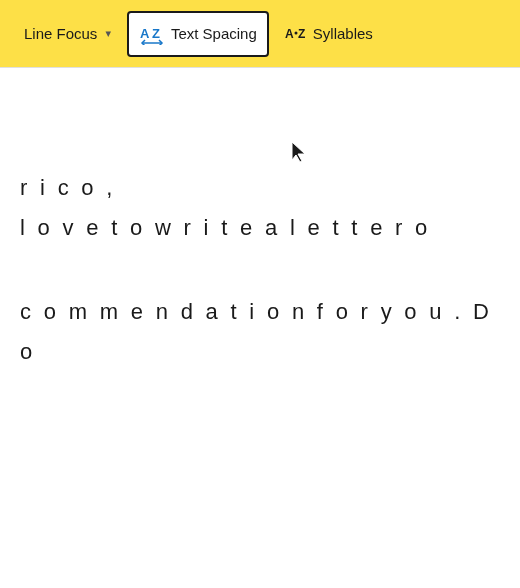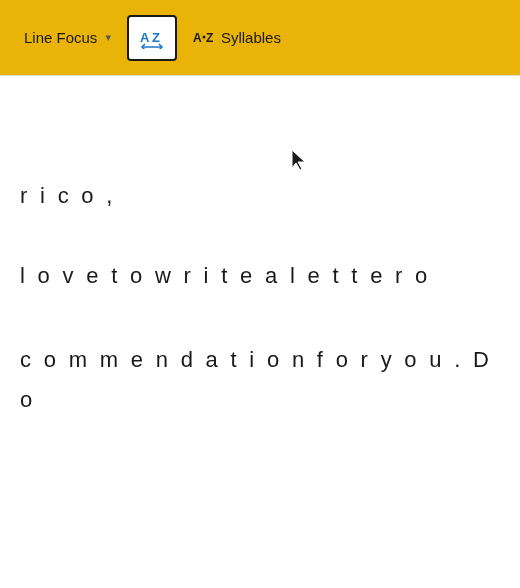--- a/index.html
+++ b/index.html
@@ -13,24 +13,24 @@
       height: 588px;
       background: #ffffff;
       font-family: 'Segoe UI', Arial, sans-serif;
       overflow: hidden;
     }
 
     
     .toolbar {
       display: flex;
       align-items: center;
-      height: 76px;
+      height: 68px;
       padding: 0 12px;
       border-bottom: 1px solid #e0e0e0;
-      background: #eab308;
+      background: #fde047;
       gap: 4px;
     }
 
     .toolbar-item {
       display: flex;
       align-items: center;
       gap: 6px;
       padding: 6px 10px;
       border-radius: 4px;
       cursor: pointer;
@@ -75,21 +75,20 @@
       padding: 0 20px;
       line-height: 1.8;
       font-family: 'Segoe UI', Arial, sans-serif;
     }
 
     .content-line-1 {
       margin-top: 60px;
     }
 
     .content-line-2 {
-      margin-top: 40px;
     }
 
     .content-line-3 {
       margin-top: 45px;
     }
 
     
     .cursor-overlay {
       position: absolute;
       top: 72px;
@@ -114,20 +113,21 @@
 
         <text x="1" y="15" font-size="13" font-weight="bold" fill="#1877c9" font-family="Segoe UI, Arial, sans-serif">A</text>
 
         <text x="13" y="15" font-size="13" font-weight="bold" fill="#1877c9" font-family="Segoe UI, Arial, sans-serif">Z</text>
 
         <line x1="3" y1="20" x2="23" y2="20" stroke="#1877c9" stroke-width="1.5"></line>
         <polyline points="6,17 3,20 6,23" stroke="#1877c9" stroke-width="1.5" fill="none"></polyline>
         <polyline points="20,17 23,20 20,23" stroke="#1877c9" stroke-width="1.5" fill="none"></polyline>
       </svg>
     </span>
+    <span>Text Spacing</span>
   </div>
 
   <div class="toolbar-item">
     <span class="icon-svg">
       <svg width="22" height="18" viewBox="0 0 22 18" fill="none" xmlns="http://www.w3.org/2000/svg">
         <text x="0" y="13" font-size="12" font-weight="bold" fill="#1a1a1a" font-family="Segoe UI, Arial, sans-serif">A</text>
         <circle cx="11" cy="8" r="1.5" fill="#1a1a1a"></circle>
         <text x="13" y="13" font-size="12" font-weight="bold" fill="#1a1a1a" font-family="Segoe UI, Arial, sans-serif">Z</text>
       </svg>
     </span>

